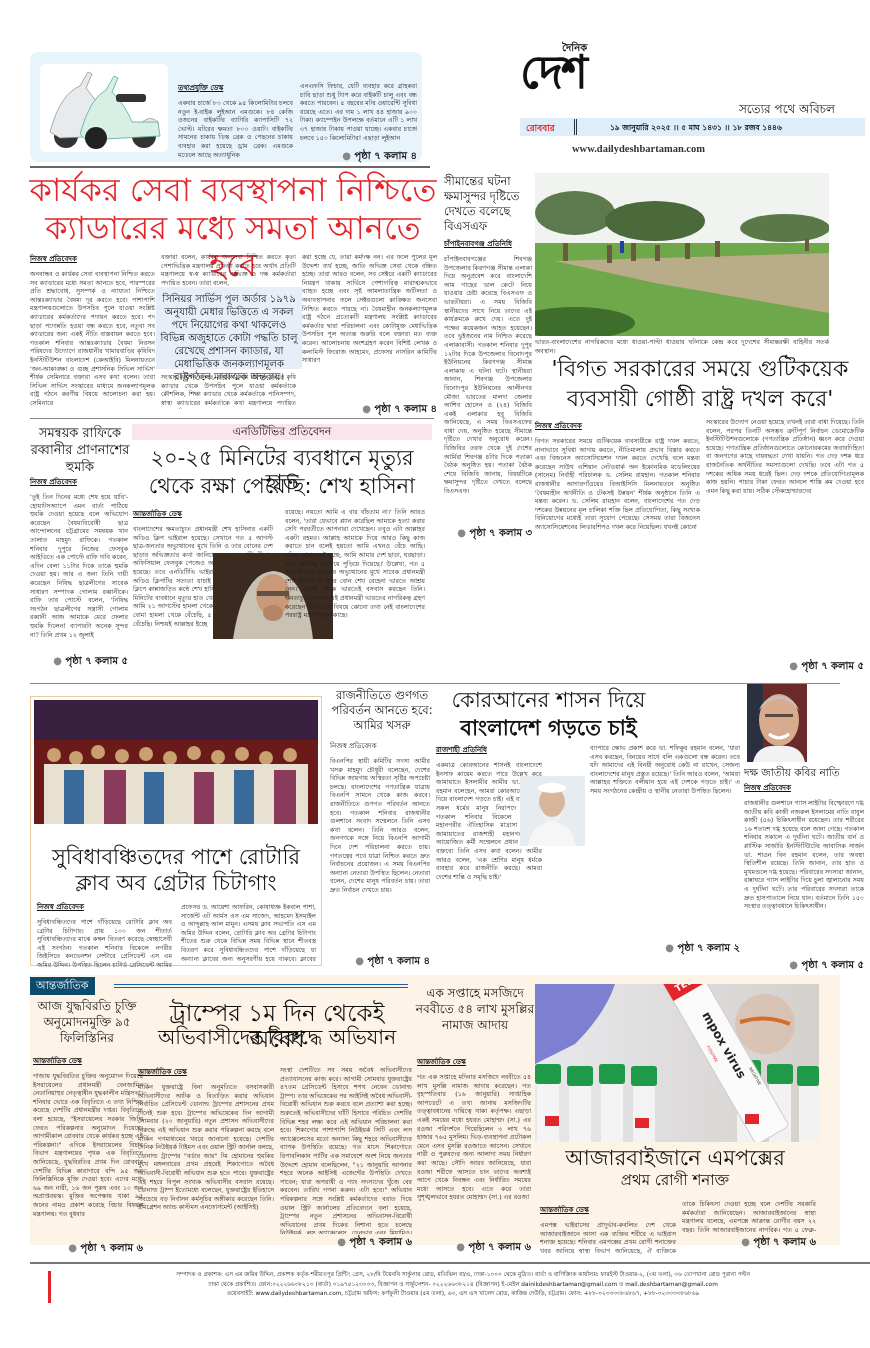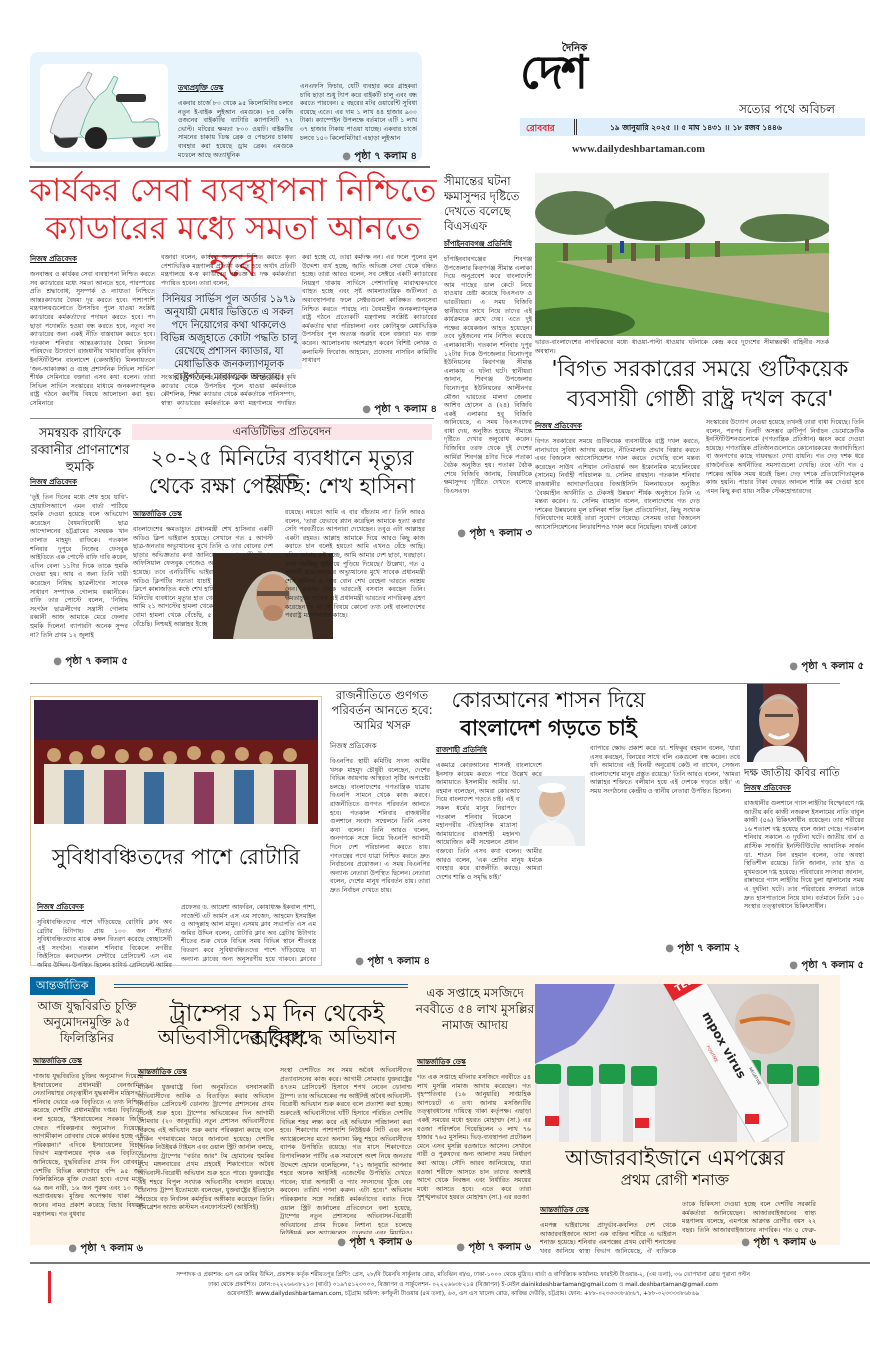--- a/index.html
+++ b/index.html
@@ -171,20 +171,21 @@
           <rect x="200" y="70" width="20" height="54"></rect>
         </g>
       <g fill="#8a3a5a">
           <rect x="70" y="70" width="22" height="54"></rect>
           <rect x="160" y="72" width="20" height="52"></rect>
           <rect x="240" y="70" width="22" height="54"></rect>
         </g>
     </svg>
   </div>
   <div class="abs hl" style="left:0;top:148px;width:290px;font-size:21px;">সুবিধাবঞ্চিতদের পাশে রোটারি</div>
+  <div class="abs hl" style="left:0;top:174px;width:290px;font-size:21px;">ক্লাব অব গ্রেটার চিটাগাং</div>
   <div class="abs" style="left:6px;top:204px;width:135px;">
     <span class="byline">নিজস্ব প্রতিবেদক</span>
     <div class="body-text" style="height:52px;overflow:hidden;">সুবিধাবঞ্চিতদের পাশে দাঁড়িয়েছে রোটারি ক্লাব অব গ্রেটার চিটাগাং। প্রায় ১০০ জন শীতার্ত সুবিধাবঞ্চিতদের মাঝে কম্বল বিতরণ করেছে স্বেচ্ছাসেবী এই সংগঠন। গতকাল শনিবার বিকেলে নগরীর জিইসিতে কনভেনশন সেন্টারে প্রেসিডেন্ট এস এম জমির উদ্দিন। উপস্থিত ছিলেন চাটার্ড প্রেসিডেন্ট আমির হোসেন চৌধুরী রোটার্কট পিপি ইঞ্জিনিয়ার আজম হোসেন, সেক্রেটারি</div>
   </div>
   <div class="abs" style="left:150px;top:206px;width:135px;">
     <div class="body-text" style="height:60px;overflow:hidden;">প্রফেসর ড. আয়েশা আফরিন, কোষাধ্যক্ষ ইকবাল পাশা, সার্জেন্ট এট আর্মস এস এম সাজেদ, আহমেদ ইসমাইল ও আব্দুল্লাহ আল মামুন। এসময় ক্লাব সভাপতি এস এম জমির উদ্দিন বলেন, রোটারি ক্লাব অব গ্রেটার চিটাগাং শীতের শুরু থেকে বিভিন্ন সময় বিভিন্ন স্থানে শীতবস্ত্র বিতরণ করে সুবিধাবঞ্চিতদের পাশে দাঁড়িয়েছে যা অন্যান্য ক্লাবের জন্য অনুসরণীয় হয়ে থাকবে। ক্লাবের সদস্যরা ভবিষ্যতেও মানবিক কাজে এগিয়ে আসবে বলে জানান তিনি।</div>
   </div>
 </div>
 
 <div class="abs hl" style="left:330px;top:688px;width:104px;font-size:11.5px;line-height:15px;">রাজনীতিতে গুণগত পরিবর্তন আনতে হবে: আমির খসরু</div>
@@ -227,21 +228,21 @@
 </div>
 <div class="abs hl" style="left:744px;top:766px;width:125px;font-size:10.5px;text-align:left;">দক্ষ জাতীয় কবির নাতি</div>
 <div class="abs" style="left:744px;top:782px;width:120px;">
   <span class="byline">নিজস্ব প্রতিবেদক</span>
   <div class="body-text" style="height:158px;overflow:hidden;">রাজধানীর গুলশানে গ্যাস লাইটার বিস্ফোরণে দগ্ধ জাতীয় কবি কাজী নজরুল ইসলামের নাতি বাবুল কাজী (৫৬) চিকিৎসাধীন রয়েছেন। তার শরীরের ১৬ শতাংশ দগ্ধ হয়েছে বলে জানা গেছে। গতকাল শনিবার সকালে এ দুর্ঘটনা ঘটে। জাতীয় বার্ন ও প্লাস্টিক সার্জারি ইনস্টিটিউটের আবাসিক সার্জন ডা. শাওন বিন রহমান বলেন, তার অবস্থা স্থিতিশীল রয়েছে। তিনি জানান, তার হাত ও মুখমণ্ডলে দগ্ধ হয়েছে। পরিবারের সদস্যরা জানান, রান্নাঘরে গ্যাস লাইটার দিয়ে চুলা জ্বালানোর সময় এ দুর্ঘটনা ঘটে। তার পরিবারের সদস্যরা তাকে দ্রুত হাসপাতালে নিয়ে যান। বর্তমানে তিনি ১৫০ সংস্থার তত্ত্বাবধানে চিকিৎসাধীন।</div>
   <div class="cont">পৃষ্ঠা ৭ কলাম ৫</div>
 </div>
 
 <div class="abs" style="left:30px;top:975px;width:810px;height:270px;background:#fdf3e6;"></div>
 <div class="abs" style="left:30px;top:977px;width:378px;height:18px;">
-  <div class="abs" style="left:0;top:0;height:18px;padding:0 6px;background:#0369a1;color:#fff;font-size:11px;line-height:18px;">আন্তর্জাতিক</div>
+  <div class="abs" style="left:0;top:0;height:18px;padding:0 6px;background:#0c4a6e;color:#fff;font-size:11px;line-height:18px;">আন্তর্জাতিক</div>
   <div class="abs" style="left:84px;top:7px;width:294px;height:4px;border-top:1px solid #1a5ea8;border-bottom:1px solid #1a5ea8;"></div>
 </div>
 
 <div class="abs hl" style="left:33px;top:998px;width:108px;font-size:12px;line-height:16px;">আজ যুদ্ধবিরতি চুক্তি অনুমোদনমুক্তি ৯৫ ফিলিস্তিনির</div>
 <div class="abs" style="left:33px;top:1055px;width:110px;">
   <span class="byline">আন্তর্জাতিক ডেস্ক</span>
   <div class="body-text" style="height:168px;overflow:hidden;">গাজায় যুদ্ধবিরতির চুক্তির অনুমোদন দিয়েছে ইসরায়েলের প্রধানমন্ত্রী বেনজামিন নেতানিয়াহুর নেতৃত্বাধীন যুদ্ধকালীন মন্ত্রিসভা। শনিবার ভোরে এক বিবৃতিতে এ তথ্য নিশ্চিত করেছে দেশটির প্রধানমন্ত্রীর দপ্তর। বিবৃতিতে বলা হয়েছে, "ইসরায়েলের সরকার জিম্মি ফেরত পরিকল্পনার অনুমোদন দিয়েছে। আগামীকাল রোববার থেকে কার্যকর হচ্ছে এই পরিকল্পনা।" এদিকে ইসরায়েলের বিচার বিভাগ মন্ত্রণালয়ের পৃথক এক বিবৃতিতে জানিয়েছে, যুদ্ধবিরতির প্রথম দিন রোববার দেশটির বিভিন্ন কারাগারে বন্দি ৯৫ জন ফিলিস্তিনিকে মুক্তি দেওয়া হবে। এদের মধ্যে ৬৯ জন নারী, ১৬ জন পুরুষ এবং ১০ জন অপ্রাপ্তবয়স্ক। মুক্তির অপেক্ষায় থাকা ৯৫ জনের নামও প্রকাশ করেছে বিচার বিষয়ক মন্ত্রণালয়। গত বুধবার</div>
   <div class="cont">পৃষ্ঠা ৭ কলাম ৬</div>
 </div>
 

